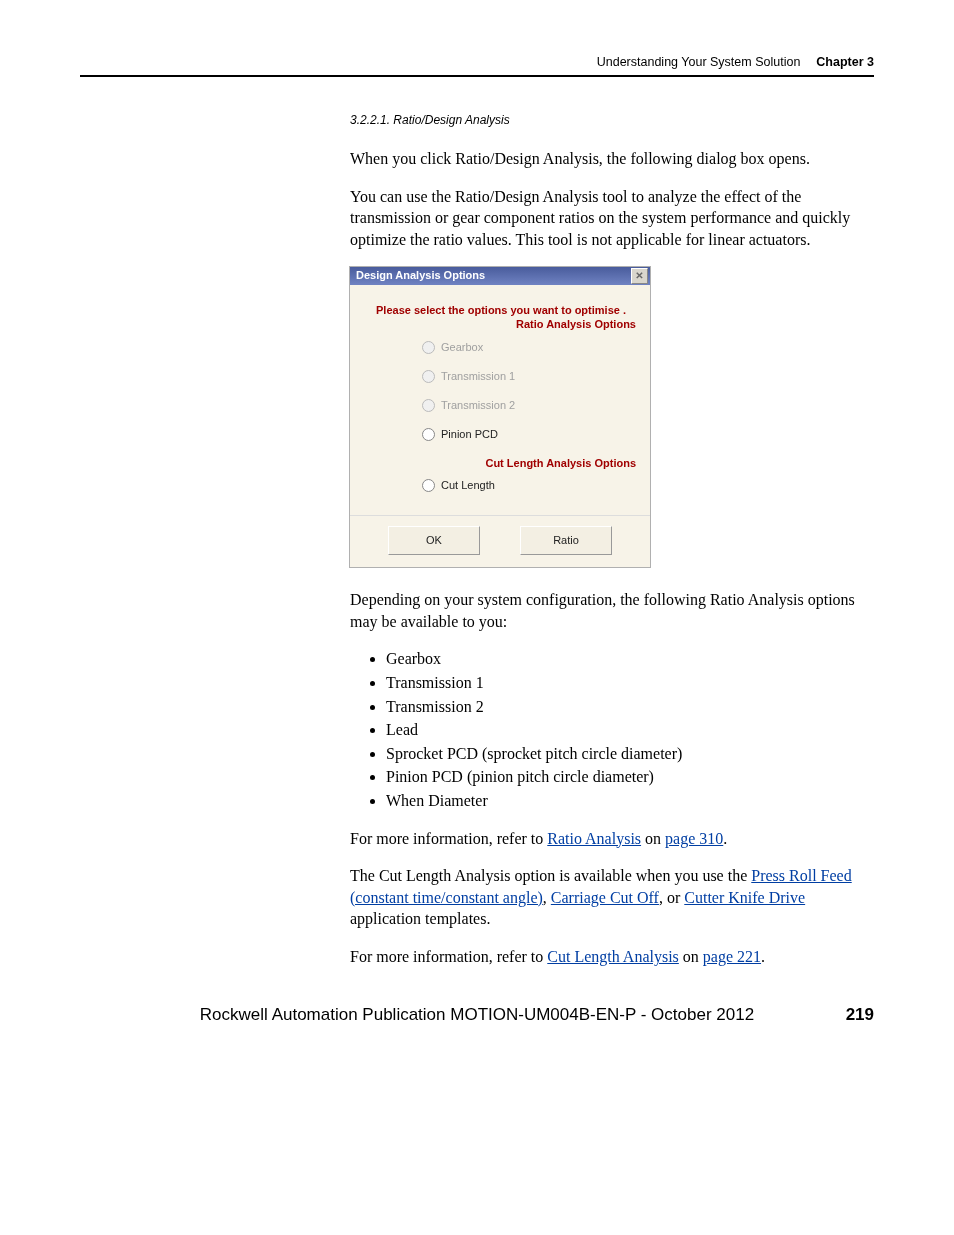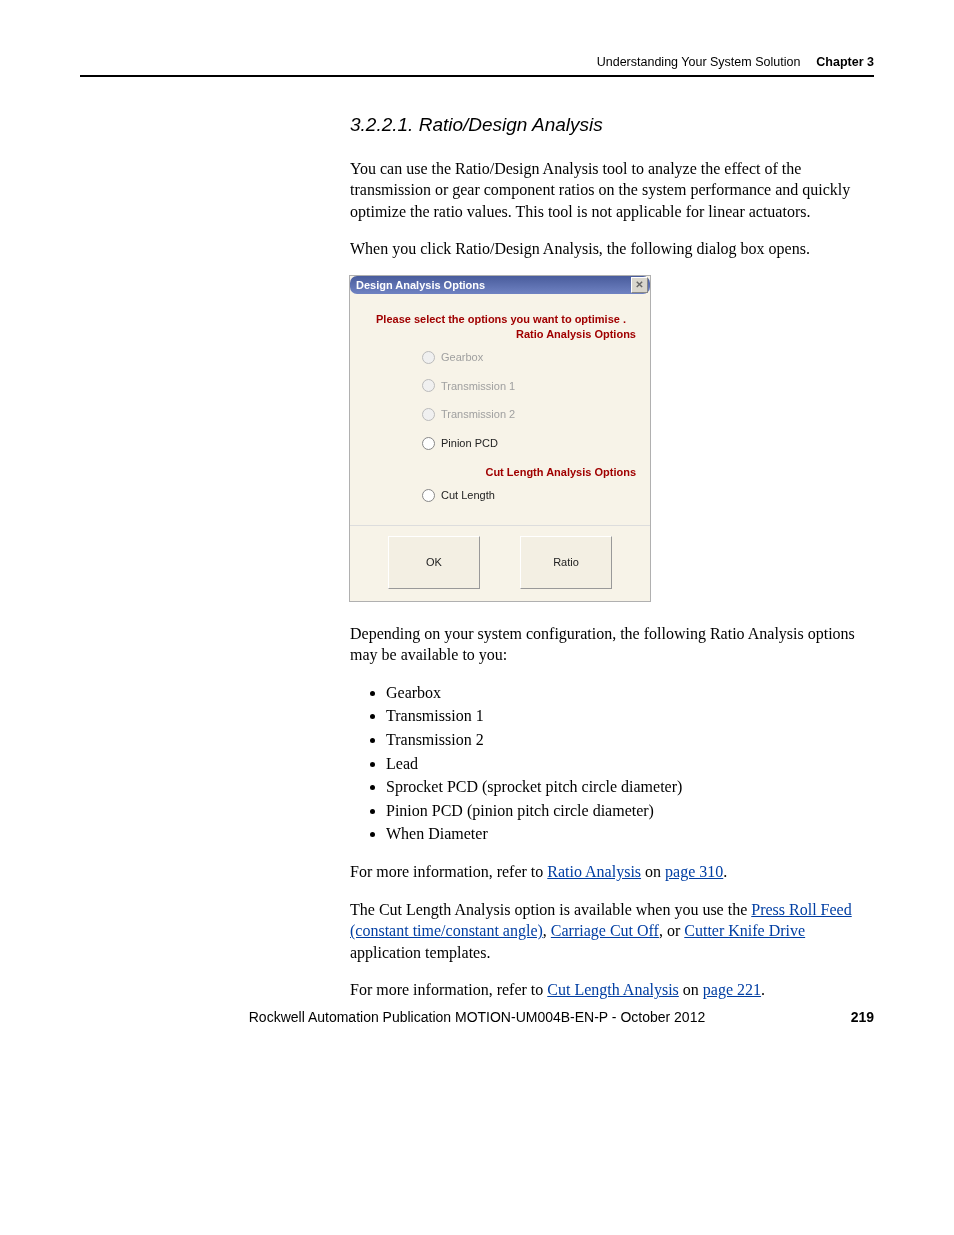--- a/index.html
+++ b/index.html
@@ -37,21 +37,21 @@
   .content {
     margin-left: 270px;   
     margin-right: 0;
     padding-top: 35px;
     font-size: 16px;
     line-height: 1.35;
   }
   .sec-title {
     font-family: "Myriad Pro", "Segoe UI", Arial, sans-serif;
     font-style: italic;
-    font-size: 19px;
+    font-size: 12px;
     font-weight: 400;
     margin: 0 0 20px 0;
   }
   p { margin: 0 0 16px 0; }
   ul { margin: 0 0 16px 0; padding-left: 36px; }
   li { margin: 2px 0; }
   a.xref { color: #003ea3; text-decoration: underline; }
 
   
   .dialog {
@@ -66,21 +66,20 @@
   .dlg-title {
     display: flex;
     align-items: center;
     justify-content: space-between;
     height: 18px;
     padding: 0 2px 0 6px;
     background: linear-gradient(#495c9c, #6f82c2);
     color: #fff;
     font-weight: bold;
     font-size: 11px;
-    border-radius: 7px;
   }
   .dlg-close {
     width: 15px; height: 14px;
     display: flex; align-items: center; justify-content: center;
     background: #d9d6cd;
     color: #666;
     border: 1px solid #fff;
     border-right-color: #888; border-bottom-color: #888;
     font-family: Arial, sans-serif;
     font-size: 10px;
@@ -105,56 +104,56 @@
   .dlg-buttons {
     display: flex;
     border-top: 1px solid #ddd;
     padding: 10px 0 12px 0;
     justify-content: center;
     gap: 40px;
   }
   .dlg-btn {
     min-width: 70px;
     text-align: center;
-    padding: 18px 10px;
+    padding: 6px 10px;
     background: #f3efe3;
     border: 1px solid #999;
     border-top-color: #fff; border-left-color: #fff;
     font-family: Tahoma, Arial, sans-serif;
     font-size: 11px;
   }
   .footer {
     position: absolute;
     bottom: 44px;
     left: 80px;
     right: 80px;
     display: flex;
     justify-content: space-between;
     font-family: "Myriad Pro", "Segoe UI", Arial, sans-serif;
-    font-size: 14px;
+    font-size: 17px;
   }
   .footer .pnum { font-weight: bold; }
 </style>
 </head>
 <body>
 
 <div class="page">
 
   <div class="header">
     <span>Understanding Your System Solution</span>
     <span class="chapter">Chapter 3</span>
   </div>
   <hr class="rule">
 
   <div class="content">
 
     <h4 class="sec-title">3.2.2.1.    Ratio/Design Analysis</h4>
 
+    <p>When you click Ratio/Design Analysis, the following dialog box opens.</p>
     <p>You can use the Ratio/Design Analysis tool to analyze the effect of the transmission or gear component ratios on the system performance and quickly optimize the ratio values. This tool is not applicable for linear actuators.</p>
-    <p>When you click Ratio/Design Analysis, the following dialog box opens.</p>
 
     <div class="dialog">
       <div class="dlg-title">
         <span>Design Analysis Options</span>
         <span class="dlg-close">✕</span>
       </div>
 
       <div class="dlg-body">
         <div class="dlg-instr">Please select the options you want to optimise .</div>
 

